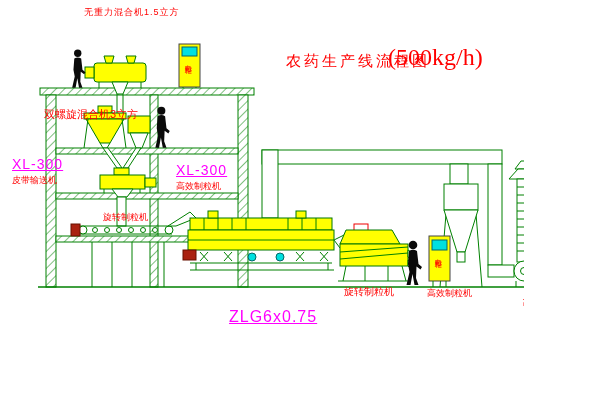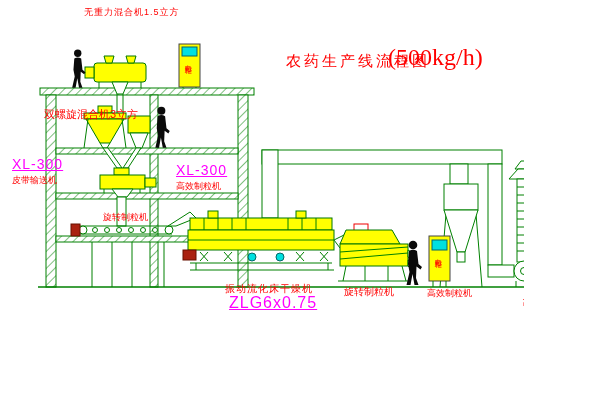--- a/index.html
+++ b/index.html
@@ -223,22 +223,21 @@
   <div class="lbl red" style="left:44px;top:108px;font-size:11px">双螺旋混合机3立方</div>
 
   <div class="lbl mag" style="left:12px;top:157px;font-size:14px;letter-spacing:1px">XL-300</div>
   <div class="lbl red" style="left:12px;top:176px;font-size:9px">皮带输送机</div>
 
   <div class="lbl mag" style="left:176px;top:163px;font-size:14px;letter-spacing:1px">XL-300</div>
   <div class="lbl red" style="left:176px;top:182px;font-size:9px">高效制粒机</div>
 
   <div class="lbl red" style="left:103px;top:213px;font-size:9px">旋转制粒机</div>
 
-  <div class="lbl red" style="left:225px;top:283px;font-size:10px;letter-spacing:1px">振动流化床干燥机</div>
-  <div class="lbl mag" style="left:229px;top:294px;font-size:16px;letter-spacing:1px">ZLG6x0.75</div>
+  <div class="lbl mag" style="left:229px;top:308px;font-size:16px;letter-spacing:1px">ZLG6x0.75</div>
 
   <div class="lbl red" style="left:344px;top:286px;font-size:10px">旋转制粒机</div>
 
   <div class="lbl red" style="left:427px;top:289px;font-size:9px">高效制粒机</div>
 
   <div class="lbl red" style="left:522px;top:298px;font-size:13px">引风机</div>
 
   <div class="lbl red v" style="left:184px;top:59px;font-size:7px">电控柜</div>
   <div class="lbl red v" style="left:434px;top:253px;font-size:7px">电控柜</div>
 

